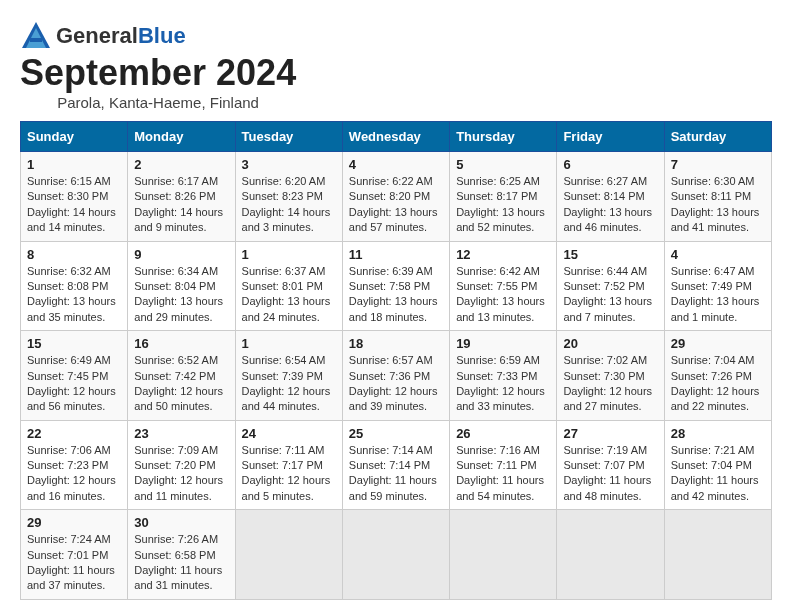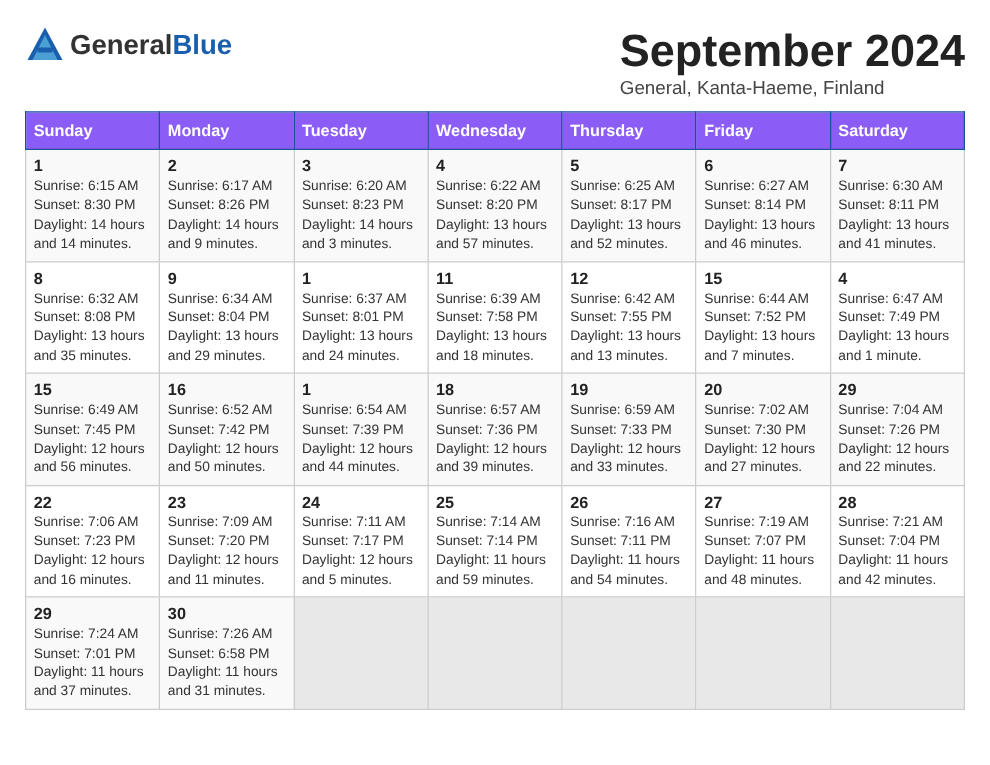--- a/index.html
+++ b/index.html
@@ -8,49 +8,50 @@
       background: #fff;
       width: 792px;
       min-height: 612px;
       padding: 20px;
     }
     .header {
       display: flex;
       justify-content: space-between;
       align-items: flex-start;
       margin-bottom: 10px;
+      flex-direction: column;
     }
     .logo {
       display: flex;
       flex-direction: column;
       align-items: flex-start;
     }
     .logo-wrapper {
       display: flex;
       align-items: center;
       gap: 4px;
     }
     .title-block {
-      text-align: left;
+      text-align: center;
     }
     .month-title {
       font-size: 36px;
       font-weight: bold;
       color: #222;
     }
     .location {
       font-size: 15px;
       color: #444;
     }
     table {
       width: 100%;
       border-collapse: collapse;
     }
     thead tr th {
-      background: #8b5cf6;
+      background: #0369a1;
       color: #fff;
       font-size: 13px;
       font-weight: bold;
       padding: 7px 6px;
       border: 1px solid #1a4f9c;
       text-align: left;
     }
     tbody tr td {
       vertical-align: top;
       border: 1px solid #ccc;
@@ -105,21 +106,21 @@
         <polygon points="16,8 26,28 6,28" fill="#4a9fd4"></polygon>
         <rect x="10" y="18" width="12" height="4" fill="#1a5fad"></rect>
       </svg>
       <div>
         <span style="font-size:22px;font-weight:bold;color:#333;">General</span><span style="font-size:22px;font-weight:bold;color:#1a5fad;">Blue</span>
       </div>
     </div>
   </div>
   <div class="title-block">
     <div class="month-title">September 2024</div>
-    <div class="location">General, Kanta-Haeme, Finland</div>
+    <div class="location">Parola, Kanta-Haeme, Finland</div>
   </div>
 </div>
 
 <table>
   <thead>
     <tr>
     <th>Sunday</th>
         <th>Monday</th>
         <th>Tuesday</th>
         <th>Wednesday</th>

